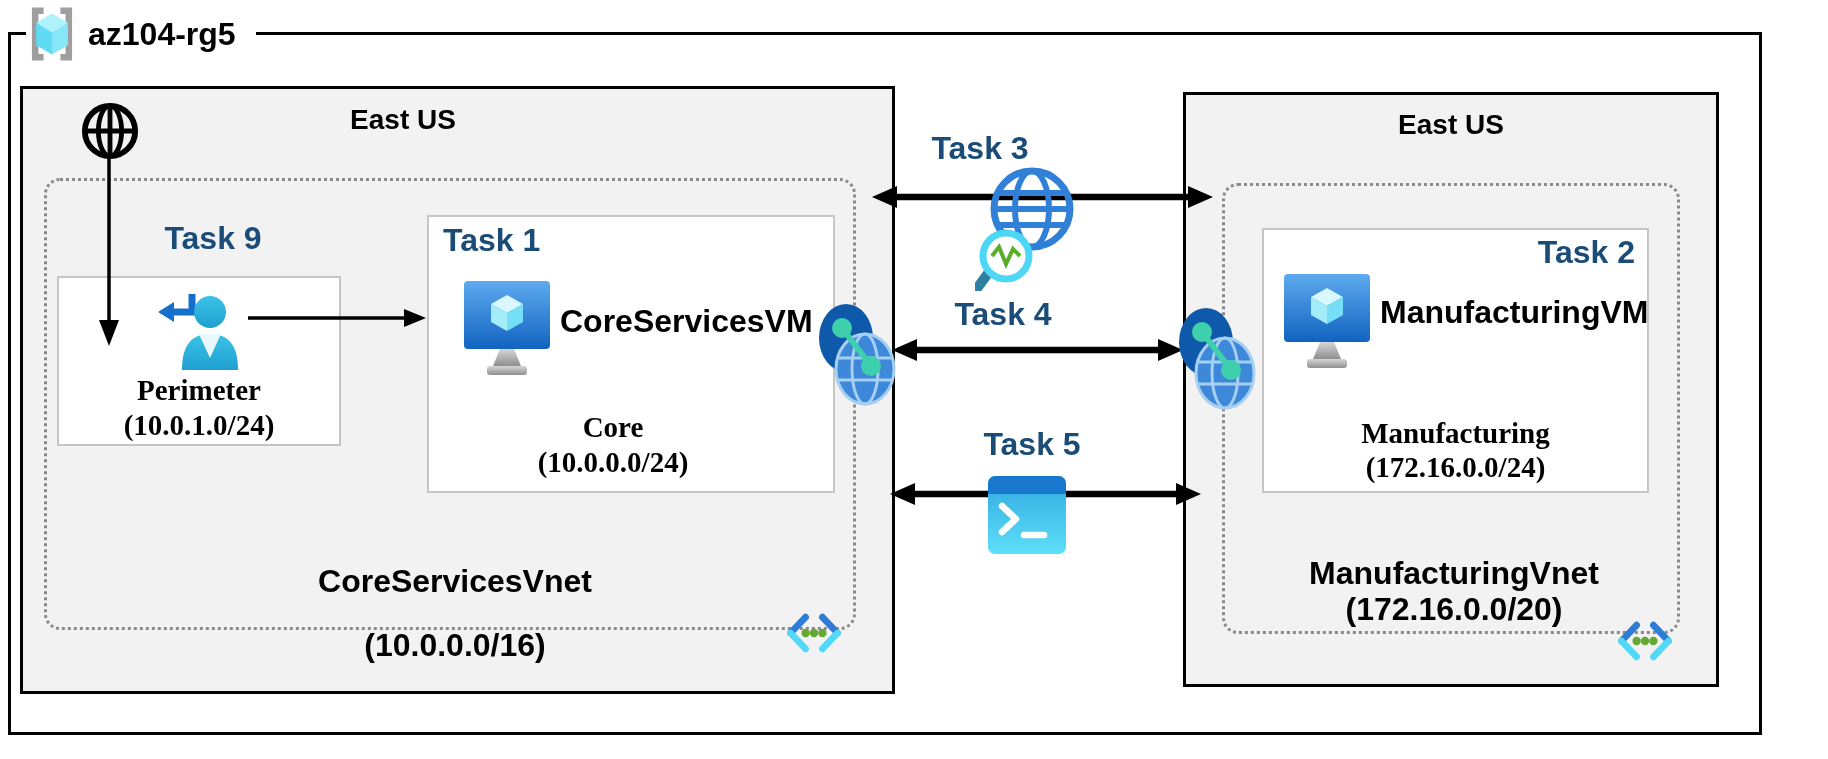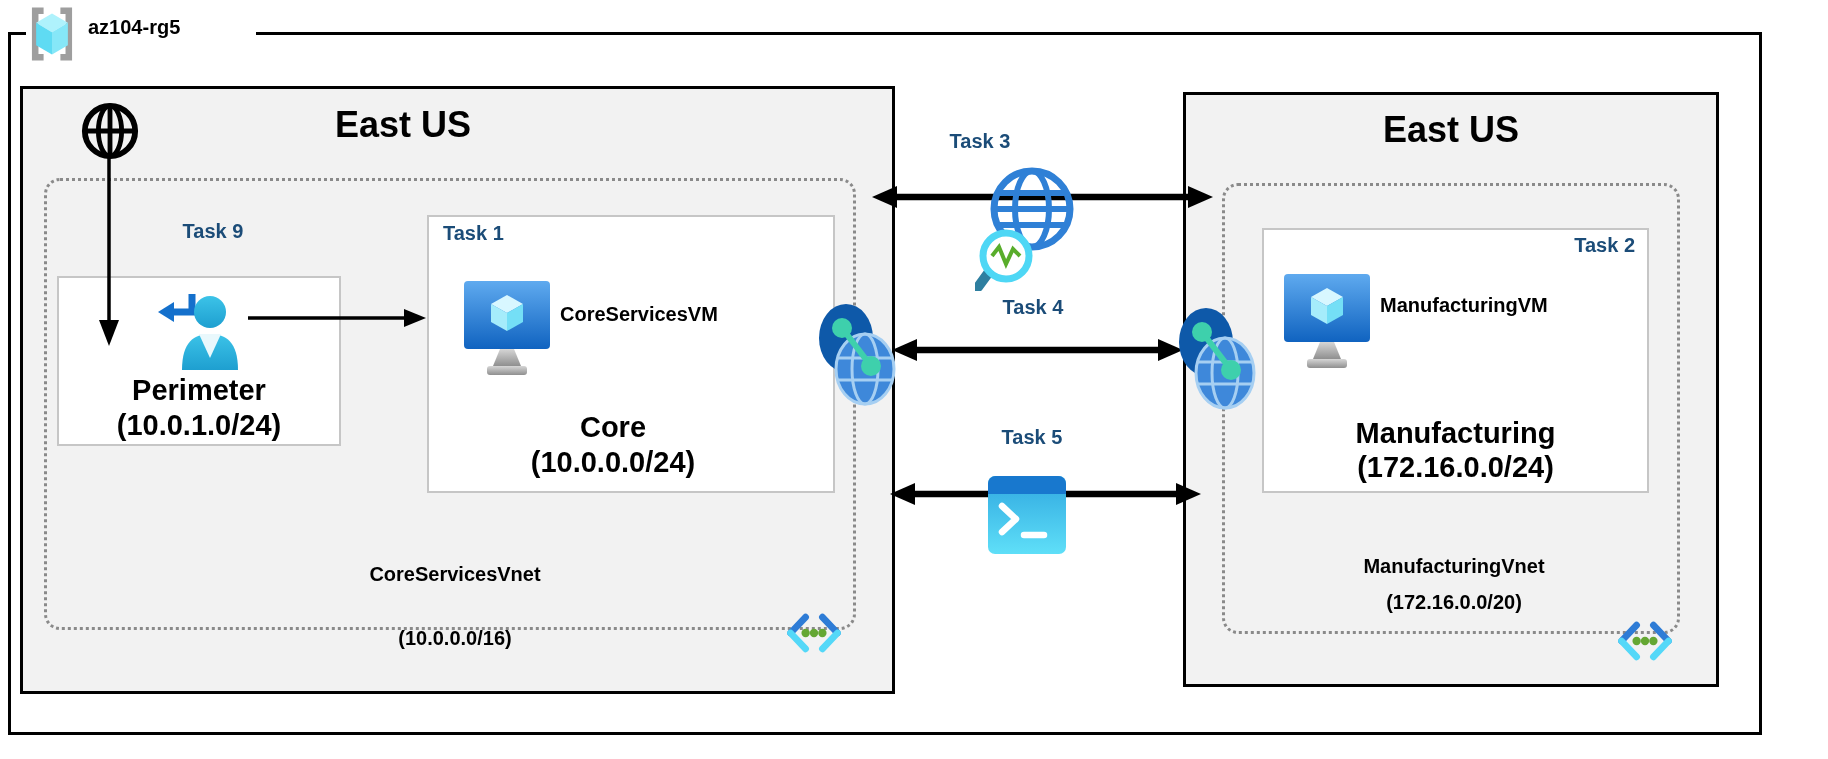--- a/index.html
+++ b/index.html
@@ -7,23 +7,23 @@
     --region-bg:#F2F2F2;
     --box-border:#C6C6C6;
     --dot-border:#8A8A8A;
   }
   *{margin:0;padding:0;box-sizing:border-box;}
   html,body{width:1828px;height:759px;background:#fff;overflow:hidden;}
   body{font-family:"Liberation Sans",sans-serif;font-weight:700;color:#000;position:relative;}
   .abs{position:absolute;}
   .center{text-align:center;}
   .navy{color:var(--navy);}
-  .fs28{font-size:36px;}
-  .fs29{font-size:29px;}
-  .fs30{font-size:20px;}
+  .fs28{font-size:28px;}
+  .fs29{font-size:29px;font-family:Liberation Serif, serif;}
+  .fs30{font-size:32px;}
   .outer-box{left:8px;top:32px;width:1754px;height:703px;border:3px solid #000;}
   .rg-patch{left:26px;top:0;width:230px;height:64px;background:#fff;}
   .region{border:3px solid #000;background:var(--region-bg);}
   .region-core{left:20px;top:86px;width:875px;height:608px;}
   .region-mfg{left:1183px;top:92px;width:536px;height:595px;}
   .vnet{border:3px dotted var(--dot-border);border-radius:16px;}
   .subnet{background:#fff;border:2px solid var(--box-border);}
   svg{display:block;}
 </style>
 </head>
@@ -183,21 +183,21 @@
   <circle cx="57" cy="43" r="38" fill="none" stroke="#2F80D6" stroke-width="7"></circle>
   <ellipse cx="57" cy="43" rx="17" ry="38" fill="none" stroke="#2F80D6" stroke-width="6"></ellipse>
   <line x1="23" y1="27" x2="91" y2="27" stroke="#2F80D6" stroke-width="6"></line>
   <line x1="19" y1="43" x2="95" y2="43" stroke="#2F80D6" stroke-width="6"></line>
   <line x1="23" y1="59" x2="91" y2="59" stroke="#2F80D6" stroke-width="6"></line>
   <line x1="14" y1="106" x2="3" y2="121" stroke="#2E7FA0" stroke-width="10" stroke-linecap="round"></line>
   <circle cx="31" cy="90" r="23" fill="#FFFFFF" stroke="#4ED7F5" stroke-width="7"></circle>
   <polyline points="17,90 24,81 31,98 38,83 45,90" fill="none" stroke="#59AD2B" stroke-width="4"></polyline>
 </svg>
 
-<div class="abs fs30 navy center" style="left:958px;top:296px;width:150px">Task 4</div>
+<div class="abs fs30 navy center" style="left:928px;top:296px;width:150px">Task 4</div>
 <svg class="abs" style="left:818px;top:302px" width="80" height="104" viewBox="0 0 80 104">
   <ellipse cx="28" cy="36" rx="27" ry="34" fill="#0E59A9"></ellipse>
   <ellipse cx="47" cy="67" rx="29" ry="35" fill="#3E88DA"></ellipse>
   <ellipse cx="47" cy="67" rx="29" ry="35" fill="none" stroke="#A6CFF2" stroke-width="3"></ellipse>
   <ellipse cx="47" cy="67" rx="13" ry="35" fill="none" stroke="#A6CFF2" stroke-width="3"></ellipse>
   <line x1="19" y1="56" x2="75" y2="56" stroke="#A6CFF2" stroke-width="3"></line>
   <line x1="19" y1="78" x2="75" y2="78" stroke="#A6CFF2" stroke-width="3"></line>
   <line x1="24" y1="26" x2="53" y2="64" stroke="#3ED0AC" stroke-width="6"></line>
   <circle cx="24" cy="26" r="10" fill="#3ED0AC"></circle>
   <circle cx="53" cy="64" r="10" fill="#3ED0AC"></circle>

